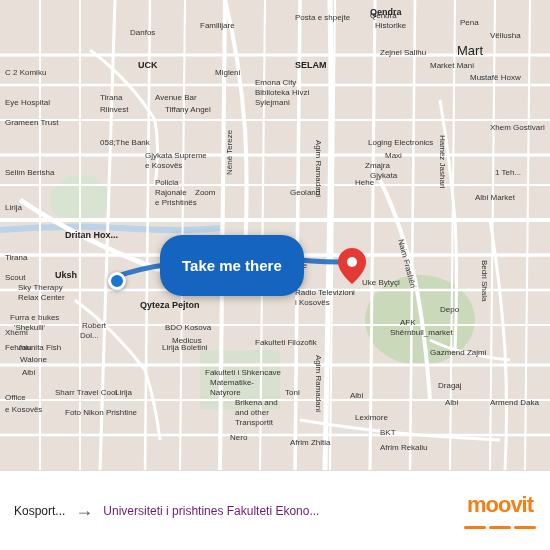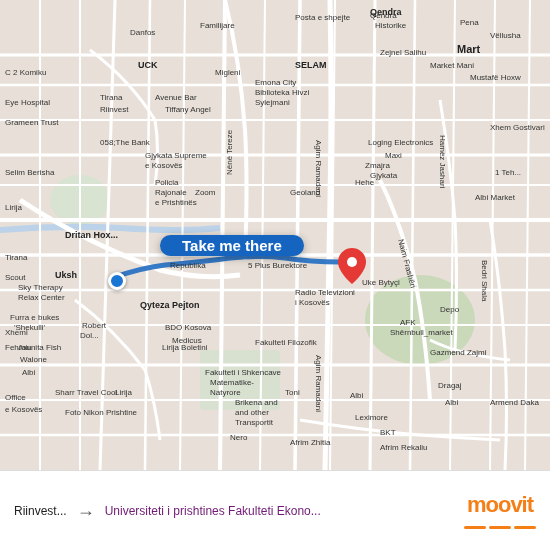--- a/index.html
+++ b/index.html
@@ -26,21 +26,21 @@
     }
 
     #take-me-there-btn {
       position: absolute;
       top: 235px;
       left: 160px;
       background: #1565C0;
       color: white;
       border: none;
       border-radius: 22px;
-      padding: 2px 22px;
+      padding: 22px 22px;
       font-size: 15px;
       font-weight: bold;
       cursor: pointer;
       box-shadow: 0 2px 8px rgba(0,0,0,0.3);
       white-space: nowrap;
       z-index: 10;
     }
 
     #location-pin-origin {
       position: absolute;
@@ -168,22 +168,22 @@
       font-weight: bold;
       font-size: 9px;
       fill: #222;
       font-family: Arial, sans-serif;
     }
 
     #mart-label {
       position: absolute;
       top: 43px;
       left: 457px;
-      font-size: 11px;
-      font-weight: bold;
+      font-size: 13px;
+      font-weight: normal;
       color: #222;
       z-index: 5;
     }
   </style>
 </head>
 <body>
 
 <div id="map-container">
   <svg id="map-svg" viewBox="0 0 550 470" xmlns="http://www.w3.org/2000/svg">
 
@@ -420,21 +420,21 @@
   </div>
 
   
 
   
   <div id="mart-label">Mart</div>
 
 </div>
 
 <div id="bottom-bar">
-  <span id="origin-label">Riinvest...</span>
+  <span id="origin-label">Kosport...</span>
 
   <span id="arrow-icon">→</span>
 
   <span id="dest-label">Universiteti i prishtines Fakulteti Ekono...</span>
 
   <div id="moovit-logo">
     <div id="moovit-logo-top">moovit</div>
     <div id="moovit-lines">
       <div class="moovit-line"></div>
       <div class="moovit-line"></div>

